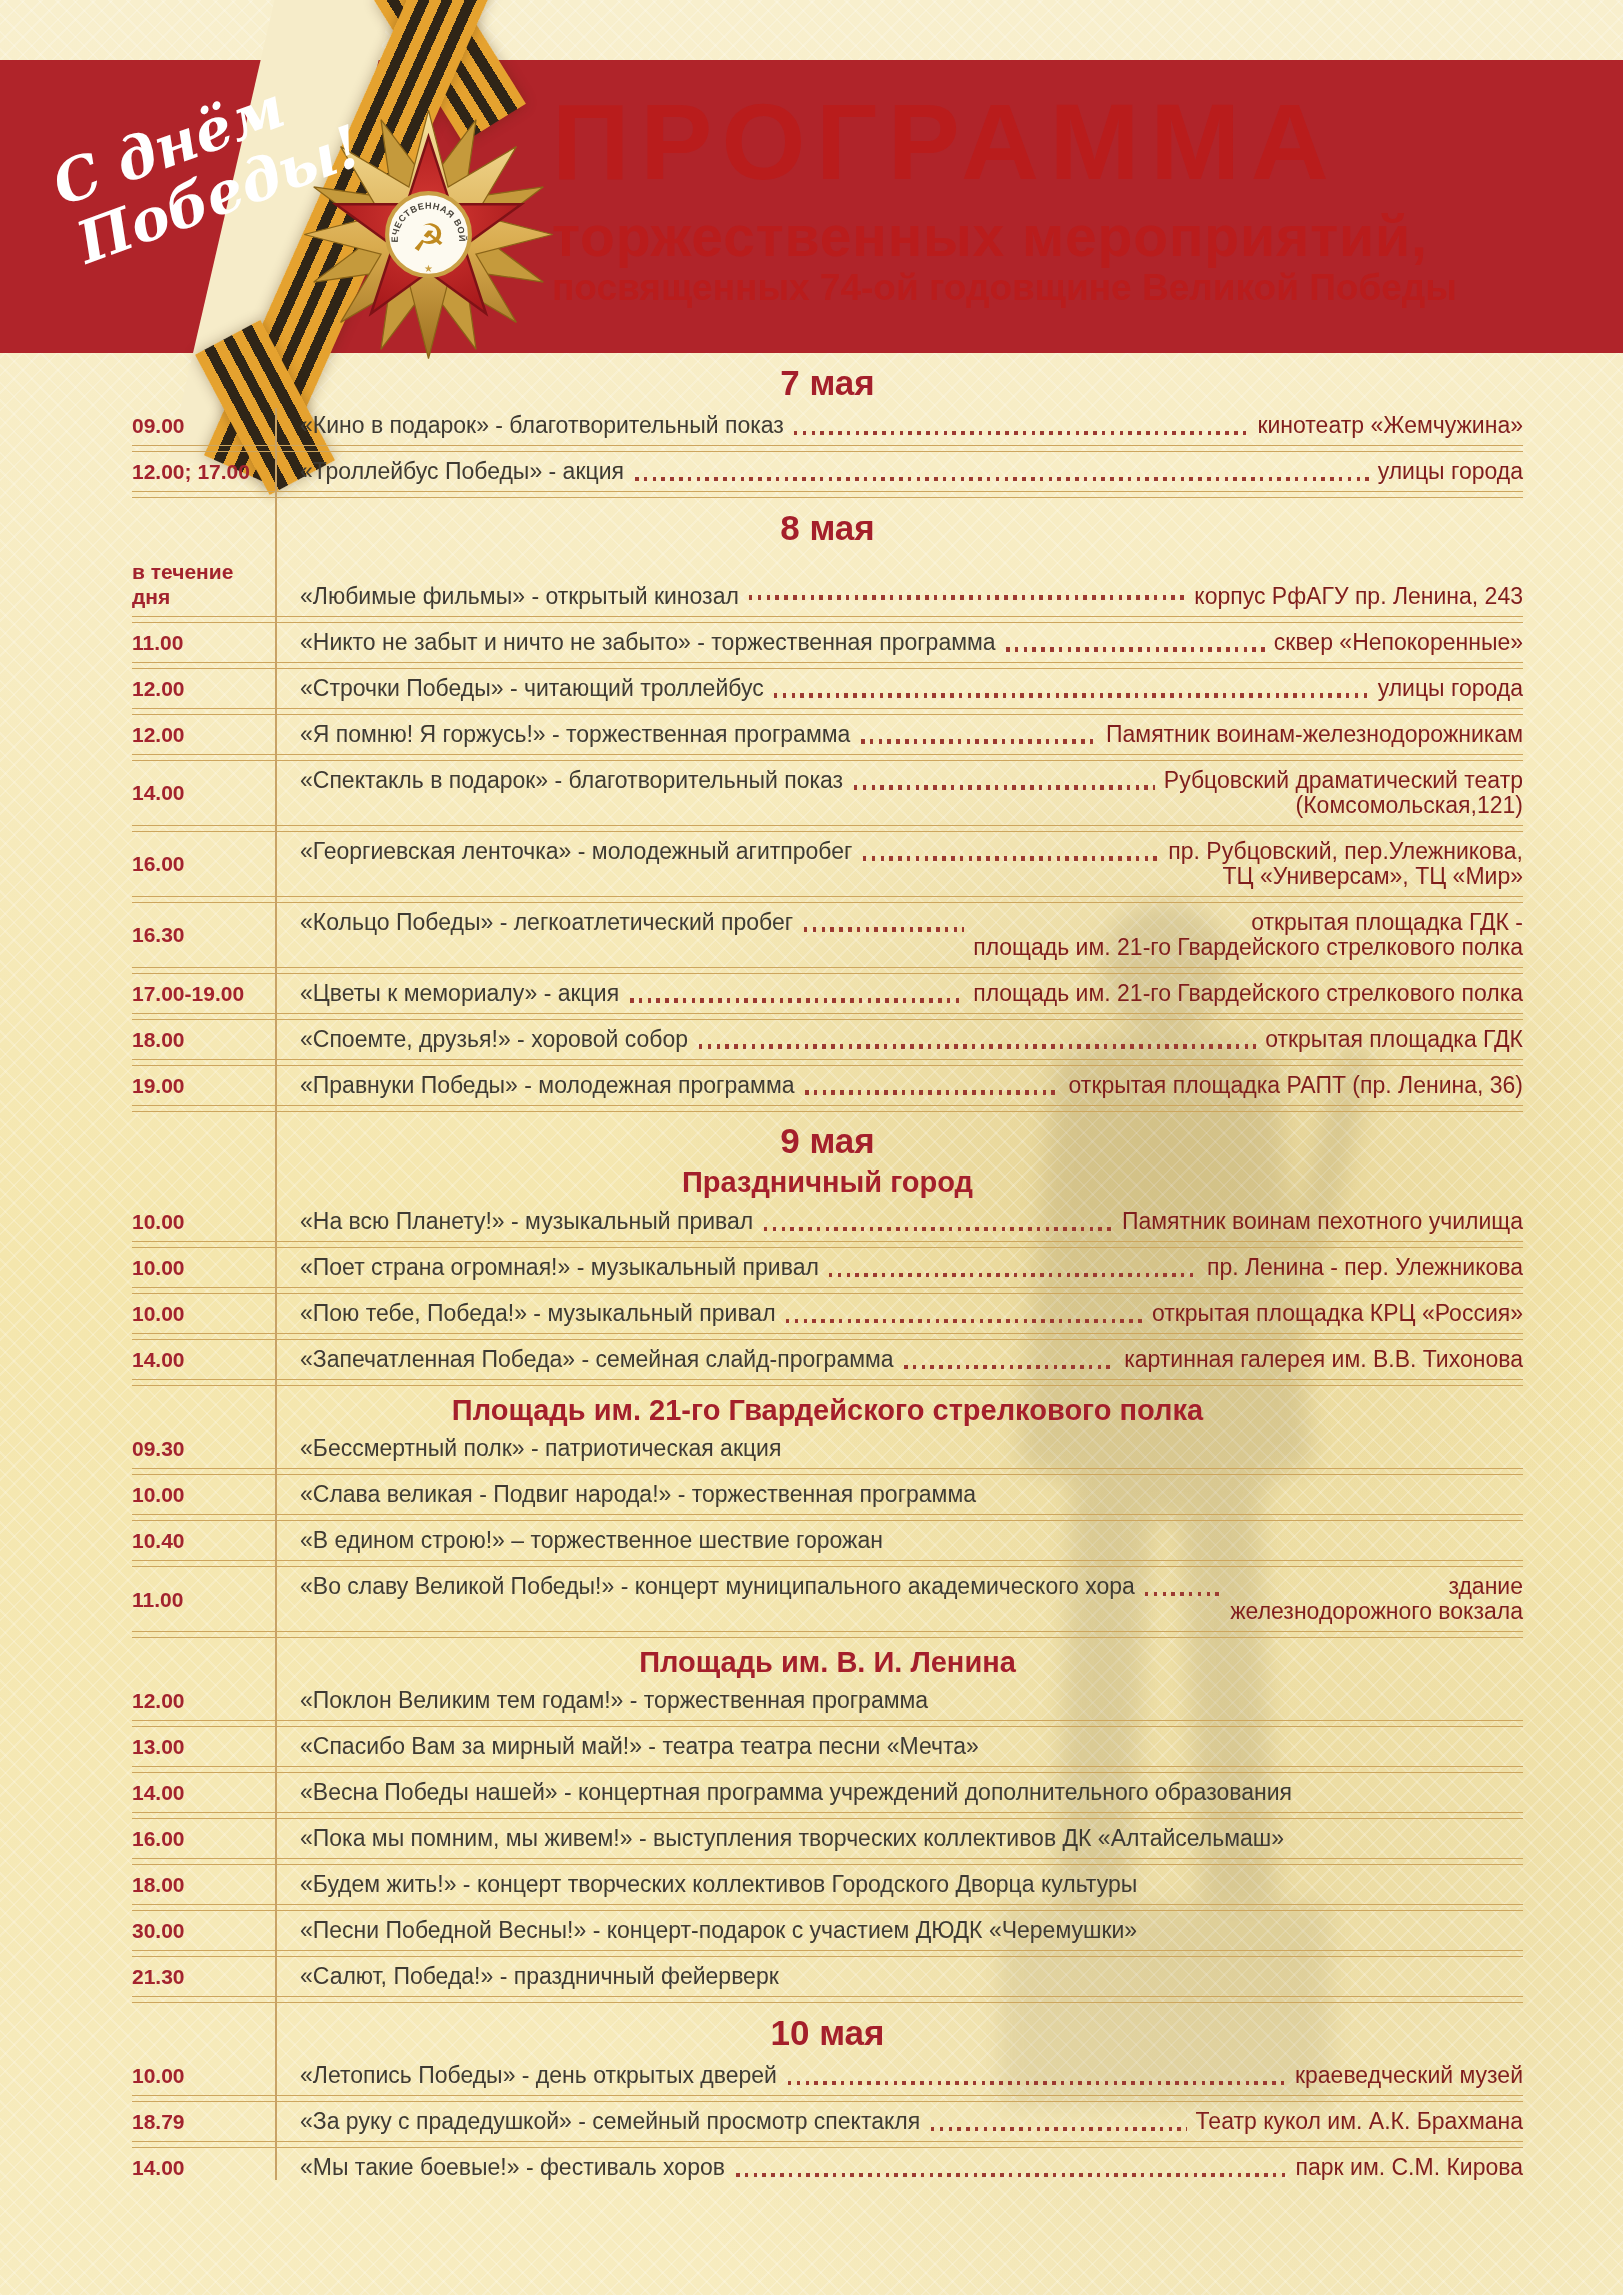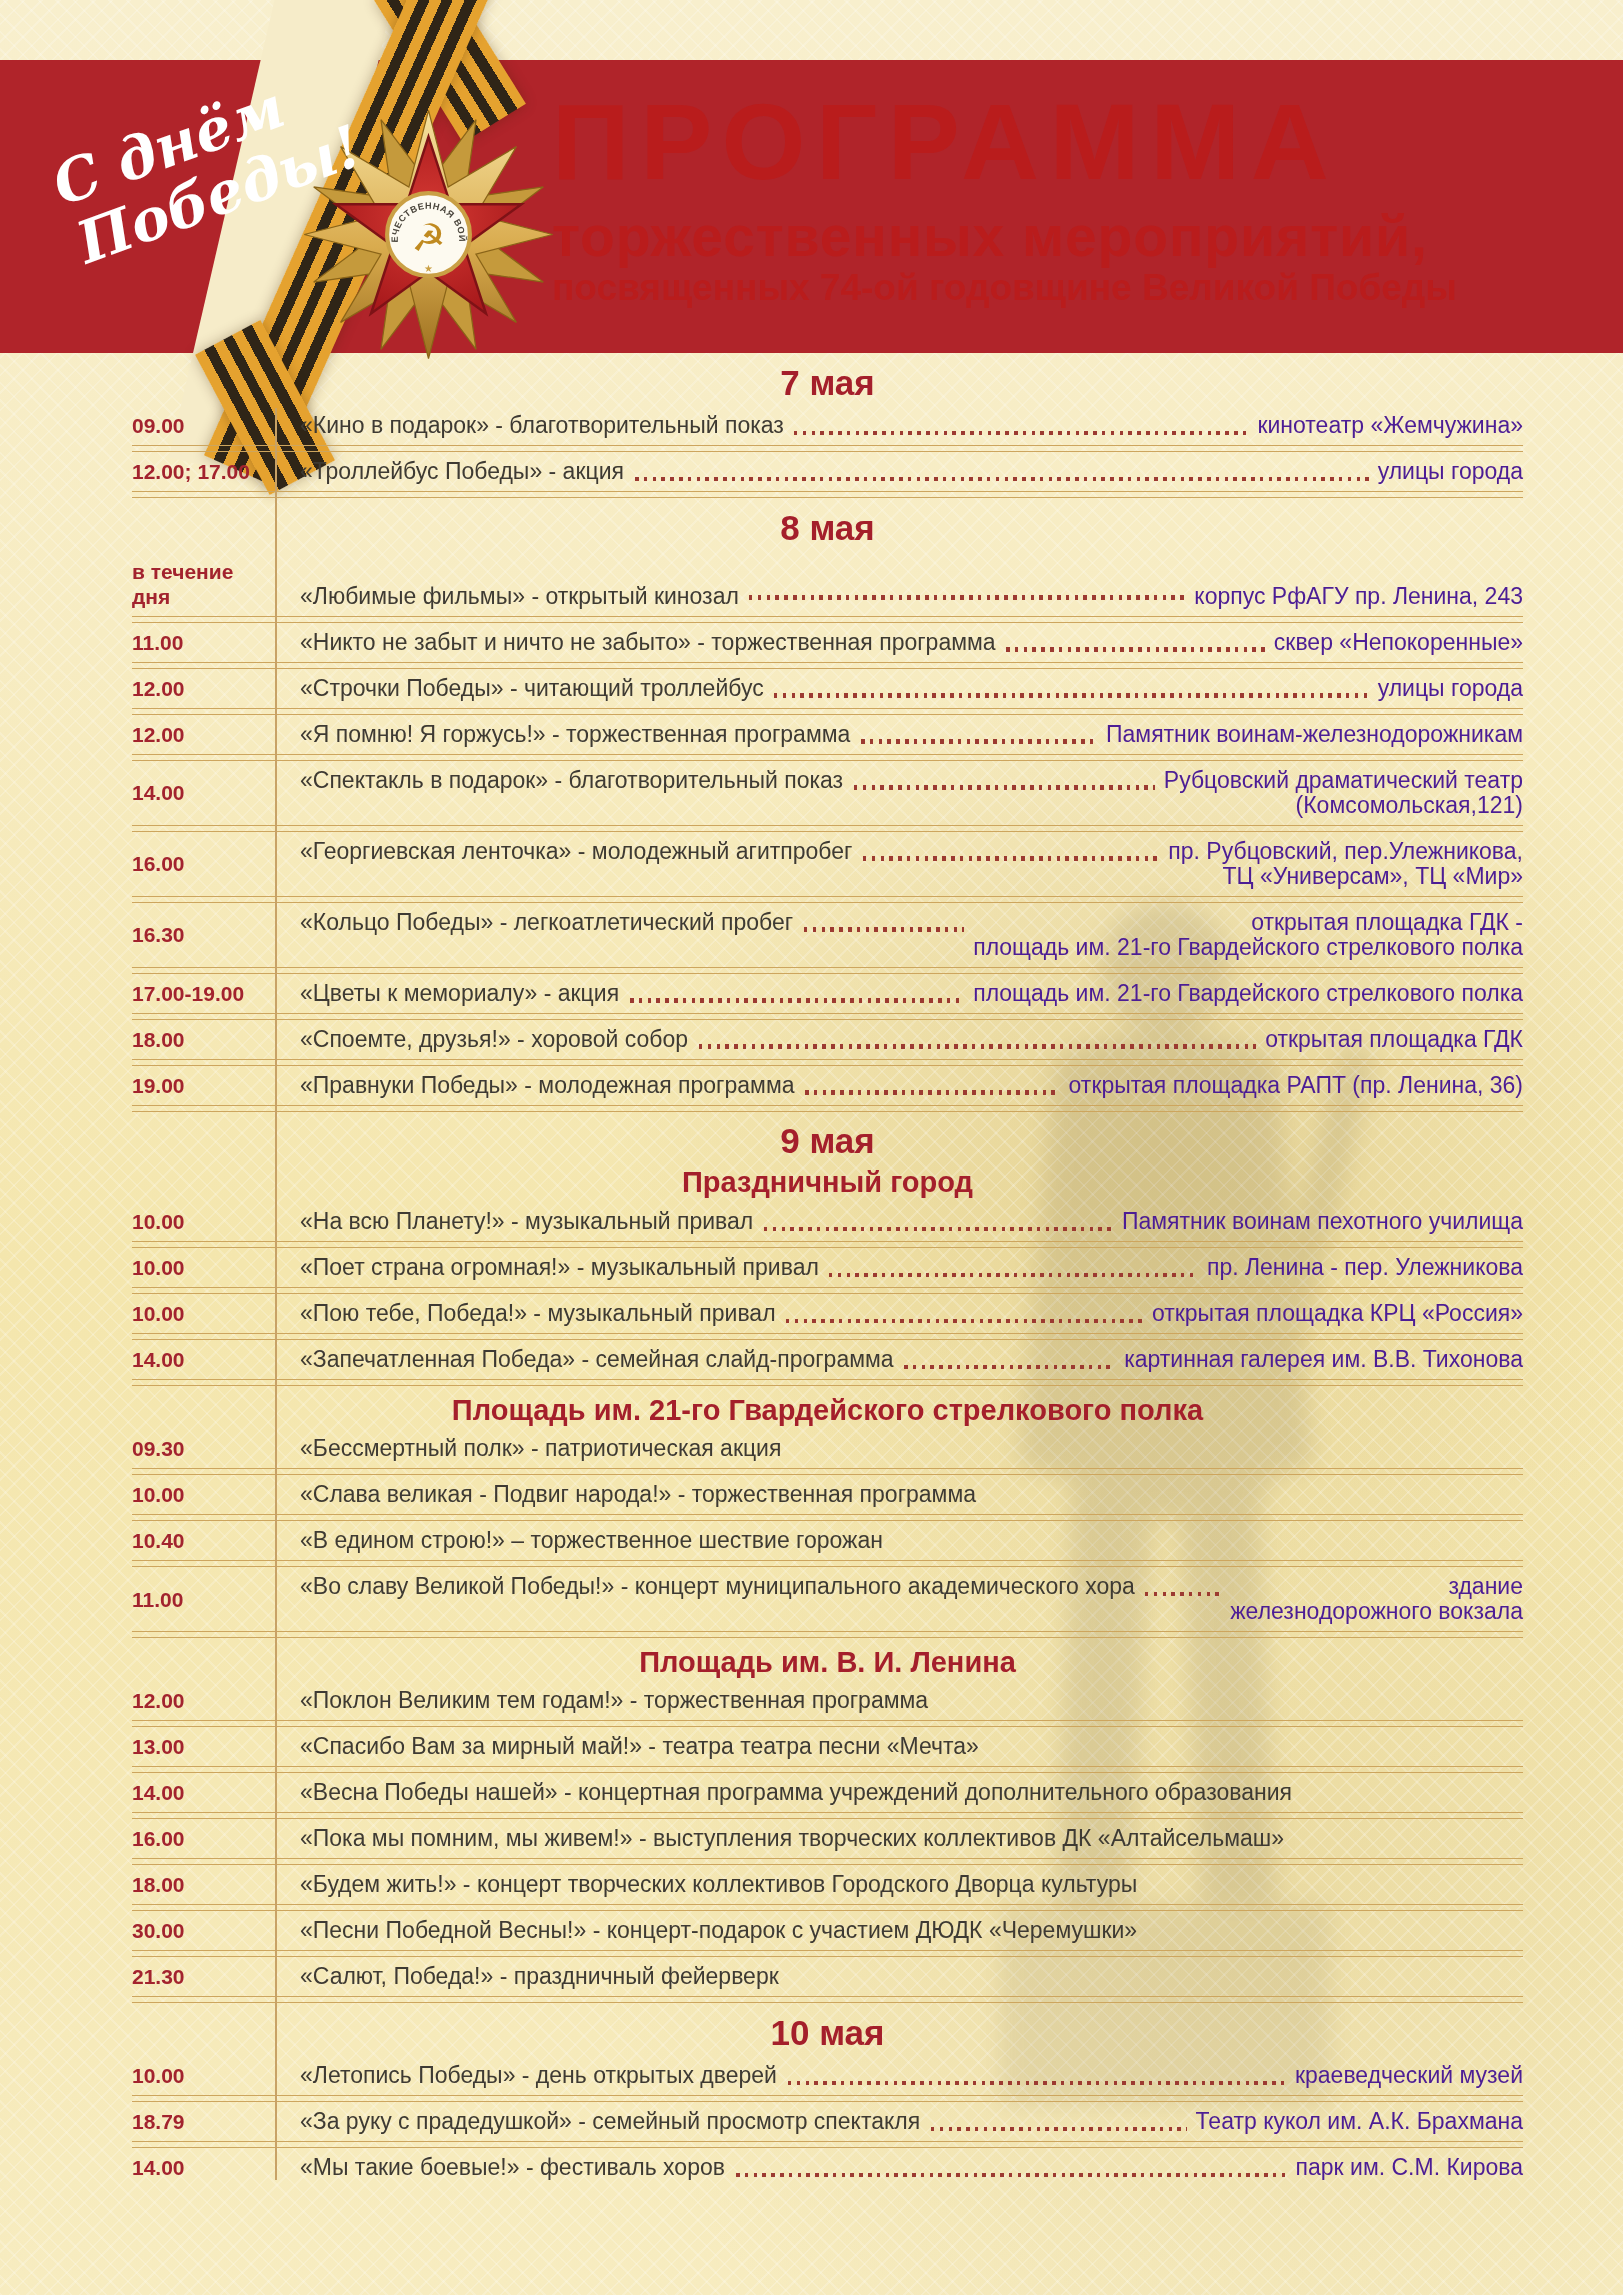--- a/index.html
+++ b/index.html
@@ -58,21 +58,21 @@
   .sep{height:7px;border-top:1.8px solid #cda55e;border-bottom:1.8px solid #cda55e;box-sizing:border-box;}
   .row{display:flex;align-items:center;padding:7px 0;}
   .row.bottom{align-items:flex-end;}
   .time{flex:0 0 143px;color:#a2232e;font-weight:700;font-size:21px;line-height:25px;white-space:pre-line;}
   .content{flex:1;display:flex;align-items:flex-start;padding-left:25px;min-width:0;}
   .row.bottom .content{align-items:flex-end;}
   .event{flex:0 0 auto;color:#3e3a33;font-size:23px;line-height:25px;}
   .dots{flex:1 1 21px;min-width:17.7px;height:4.4px;margin:17.7px 8.8px 0 10.6px;align-self:flex-start;
     background:repeating-linear-gradient(90deg,#9c3a31 0 3.5px,rgba(0,0,0,0) 3.5px 8.8px);}
   .row.bottom .dots{align-self:flex-end;margin:0 8.8px 8.8px 10.6px;}
-  .loc{flex:0 0 auto;color:#4c1d95;font-size:23px;line-height:25px;text-align:right;white-space:pre-line;max-width:759px;}
+  .loc{flex:0 0 auto;color:#7f1d1d;font-size:23px;line-height:25px;text-align:right;white-space:pre-line;max-width:759px;}
 </style>
 </head>
 <body>
 
 <div class="bg"></div>
 
 <div class="photo-hint">
   <svg viewBox="0 0 600 1500" width="565" height="1377" aria-hidden="true">
     <g fill="#6f5f3b">
       <circle cx="300" cy="160" r="70"></circle>

